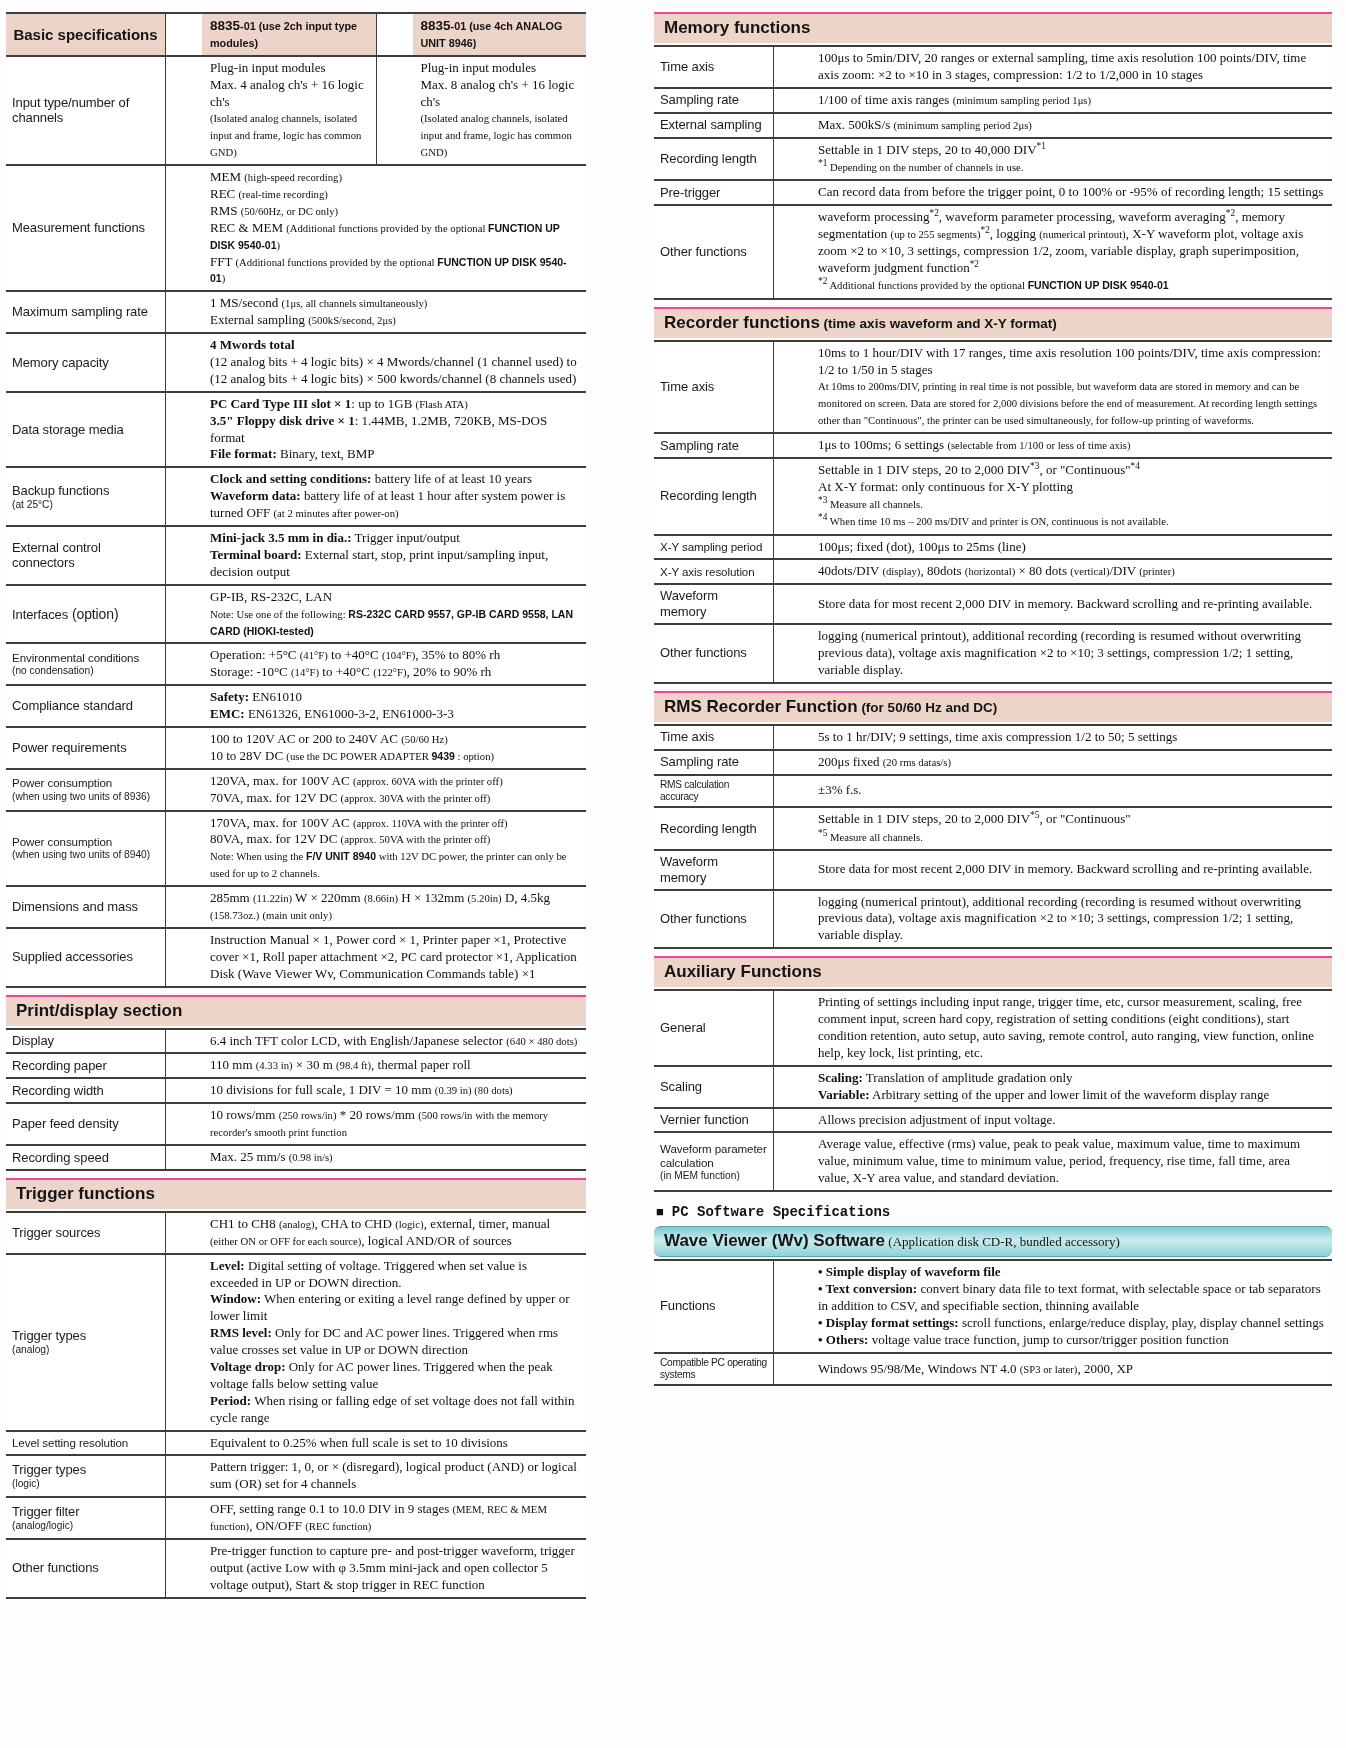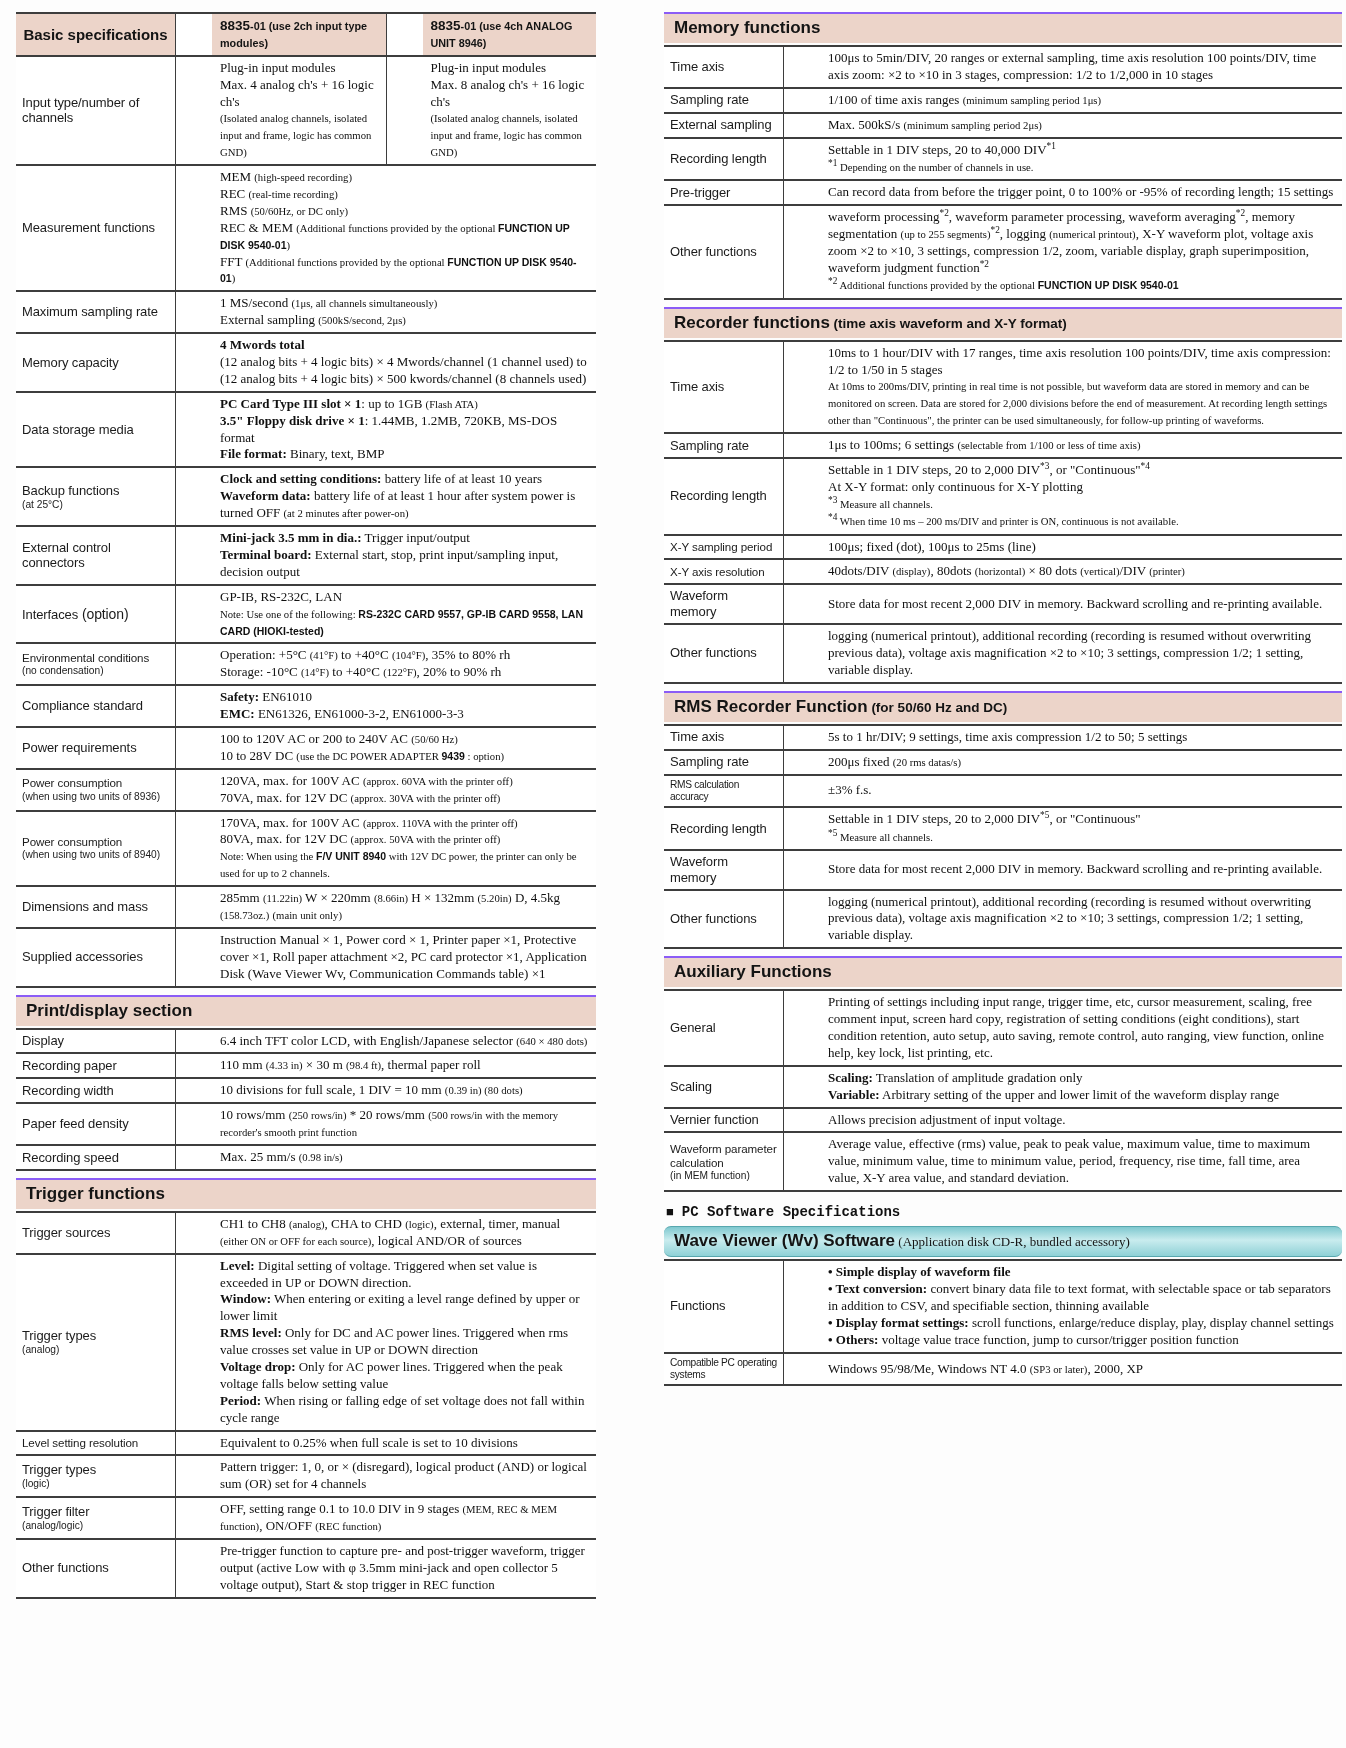--- a/index.html
+++ b/index.html
@@ -1,16 +1,16 @@
 <!DOCTYPE html>
 <html><head>
 <meta charset="utf-8">
 <style>
   html,body{margin:0;padding:0;background:#fdfdfd;}
-  #page{width:1346px;min-height:1748px;box-sizing:border-box;padding:12px 10px 10px 16px;display:flex;gap:68px;}
+  #page{width:1346px;min-height:1748px;box-sizing:border-box;padding:12px 10px 10px 6px;display:flex;gap:68px;}
   .col{display:block;}
   .col-left{width:580px;flex:0 0 580px;}
   .col-right{width:678px;flex:0 0 678px;}
 
   .table{border-bottom:2px solid #3d3d3d;background:#fff;}
   .row{display:flex;border-top:2px solid #3d3d3d;align-items:stretch;}
   .lcell{flex:0 0 160px;width:160px;box-sizing:border-box;border-right:1px solid #3d3d3d;
          padding:3px 6px;display:flex;flex-direction:column;justify-content:center;}
   .rt .lcell{flex-basis:120px;width:120px;}
   .vcell{flex:1;box-sizing:border-box;padding:3px 8px;display:flex;flex-direction:column;justify-content:center;margin-left:36px;}
@@ -22,21 +22,21 @@
   .lab-sfx{font-size:14px;text-align:right;}
   .lab-note{font-family:"Liberation Sans",sans-serif;font-size:10.2px;color:#1b1b1b;line-height:1.2;}
 
   .vline{font-family:"Liberation Serif",serif;font-size:13px;color:#101010;line-height:1.3;}
   .sg-b{font-weight:bold;}
   .sg-s{font-size:10.7px;}
   .sg-bs{font-family:"Liberation Sans",sans-serif;font-weight:bold;font-size:10.5px;}
   .sg-sup{font-size:9.3px;vertical-align:super;line-height:1;}
   .sg-note{font-size:10.7px;}
 
-  .band{background:#ecd4c9;border-top:2px solid #8b5cf6;margin-top:7px;margin-bottom:2px;padding:4px 10px 5px;}
+  .band{background:#ecd4c9;border-top:2px solid #ec4899;margin-top:7px;margin-bottom:2px;padding:4px 10px 5px;}
   .band-title{font-family:"Liberation Sans",sans-serif;font-weight:bold;font-size:17px;color:#141414;}
   .band-sfx{font-family:"Liberation Sans",sans-serif;font-weight:bold;font-size:13.5px;color:#141414;}
   .band.teal{background:linear-gradient(180deg,#7fc8cf 0%,#c9ecee 45%,#8fd1d6 100%);border-top:1px solid #58a7ae;border-bottom:1px solid #58a7ae;border-radius:7px;}
   .band.teal .band-sfx{font-family:"Liberation Serif",serif;font-weight:normal;font-size:13px;}
 
   .row.head .lcell,.row.head .vcell{background:#ecd4c9;}
   .head-c1{font-family:"Liberation Sans",sans-serif;font-weight:bold;font-size:15px;color:#141414;
            display:flex;align-items:center;}
   .sg-hb{font-family:"Liberation Sans",sans-serif;font-weight:bold;font-size:13.5px;color:#141414;}
   .sg-hbs{font-family:"Liberation Sans",sans-serif;font-weight:bold;font-size:10.8px;color:#141414;}

